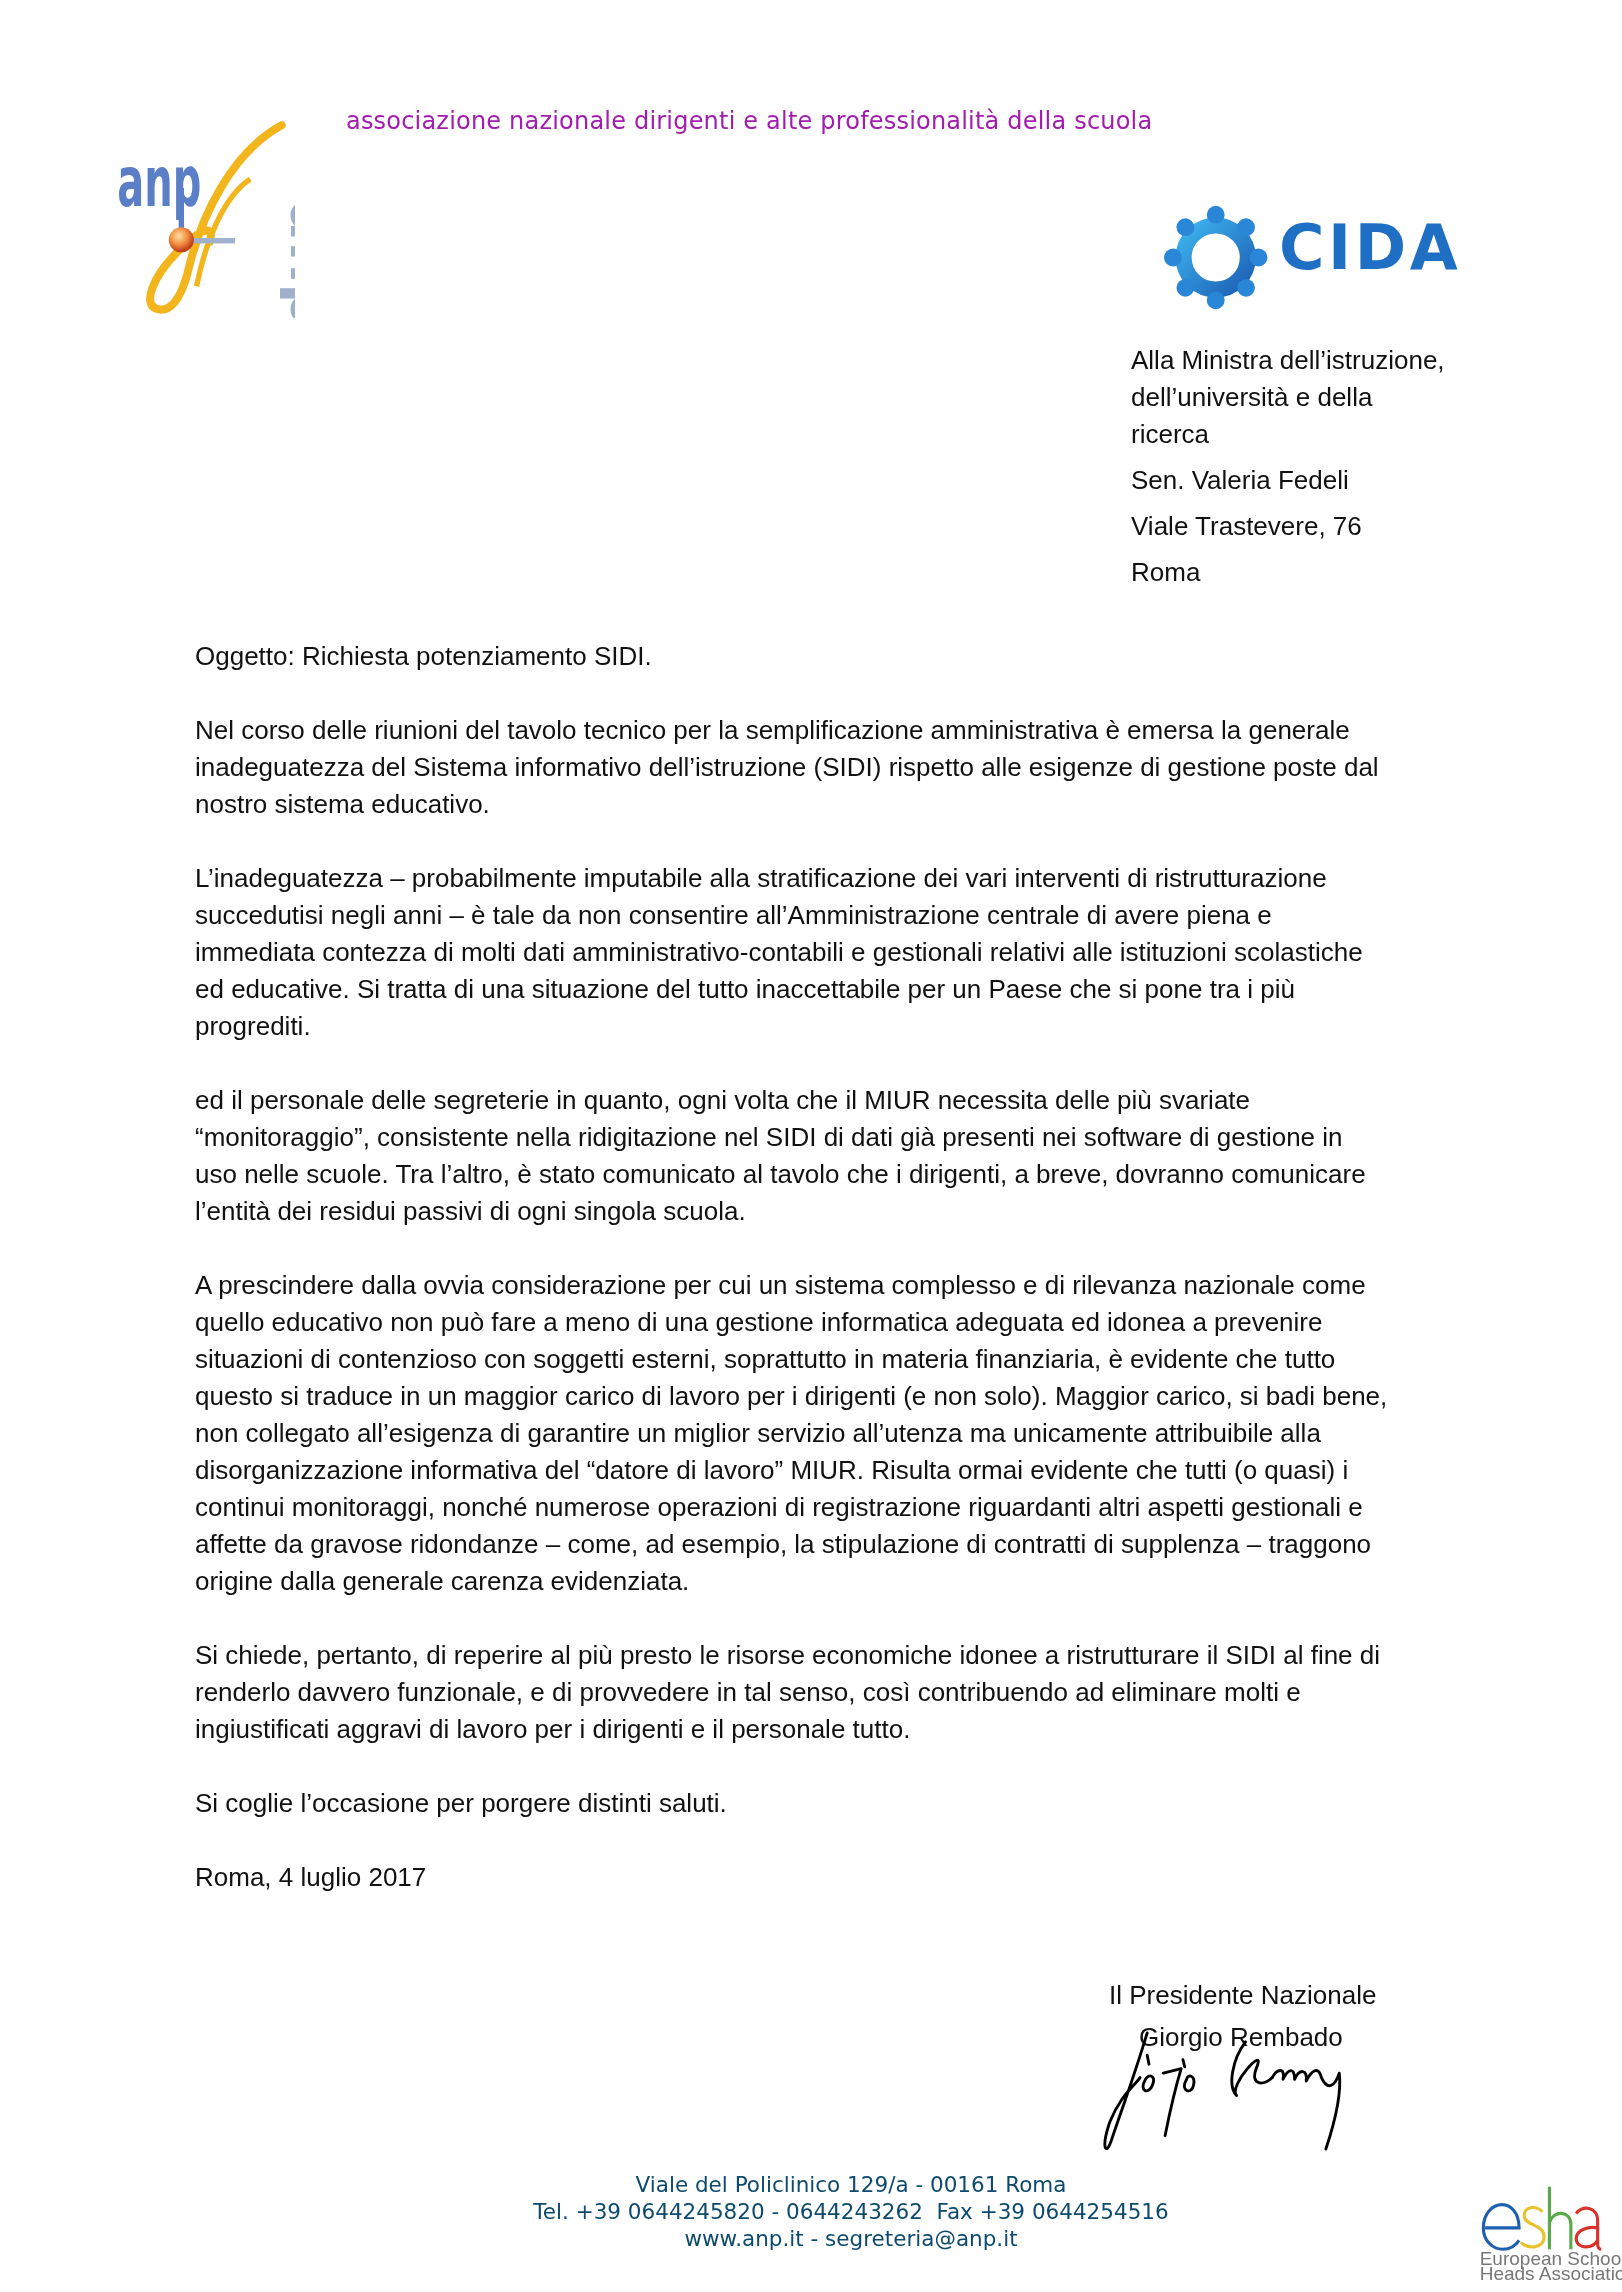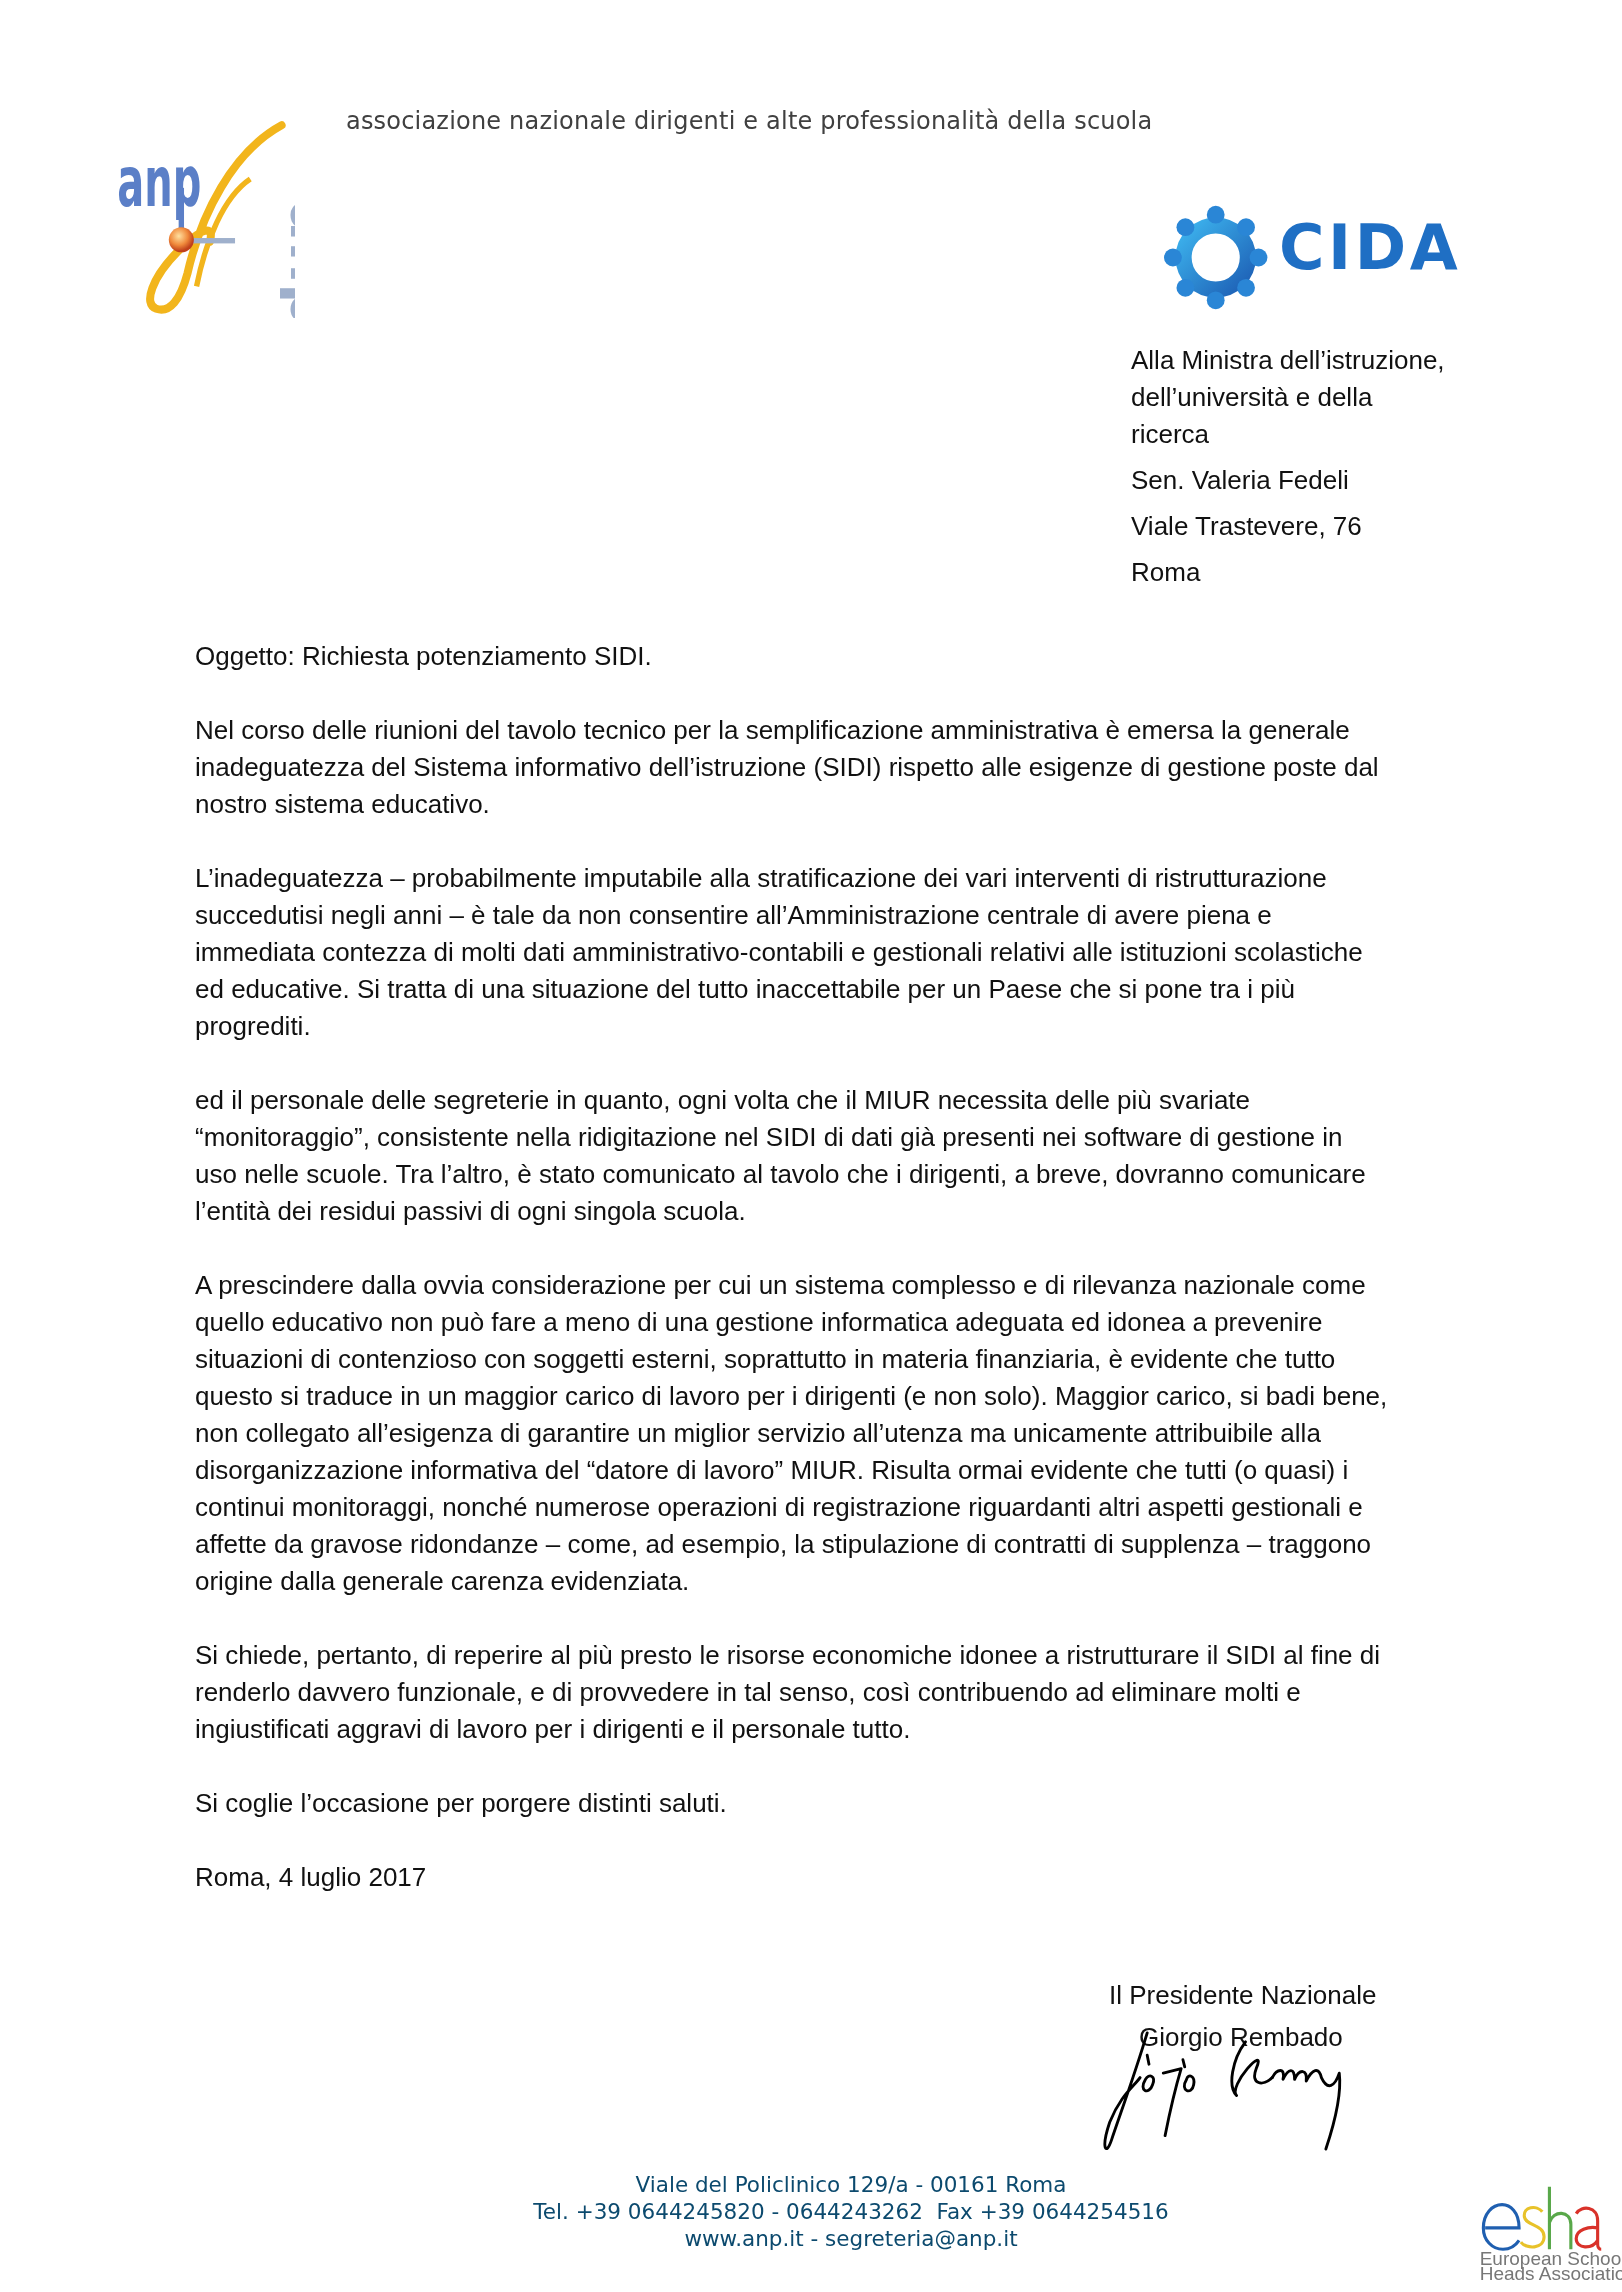--- a/index.html
+++ b/index.html
@@ -58,21 +58,21 @@
       <radialGradient id="ball" cx="40%" cy="35%" r="60%">
         <stop offset="0%" stop-color="#ffe0a0"></stop>
         <stop offset="60%" stop-color="#f08a3c"></stop>
         <stop offset="100%" stop-color="#c0401a"></stop>
       </radialGradient>
     </defs>
     <circle cx="73" cy="138" r="14" fill="url(#ball)"></circle>
   </svg>
 </div>
 
-<div class="abs tagline" style="color:#404040;">associazione nazionale dirigenti e alte professionalità della scuola</div>
+<div class="abs tagline" style="color:#a21caf;">associazione nazionale dirigenti e alte professionalità della scuola</div>
 
 <div class="abs cida-logo">
   <svg width="107" height="107" viewBox="0 0 120 120" style="position:absolute;left:0;top:0;">
     <defs>
       <linearGradient id="cg" x1="0" y1="0" x2="1" y2="1">
         <stop offset="0%" stop-color="#3db4ee"></stop>
         <stop offset="100%" stop-color="#1d5fb5"></stop>
       </linearGradient>
     </defs>
     <circle cx="58" cy="60" r="36" fill="none" stroke="url(#cg)" stroke-width="18"></circle>

